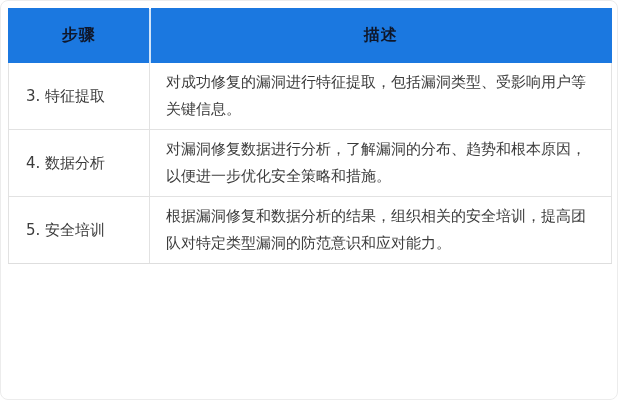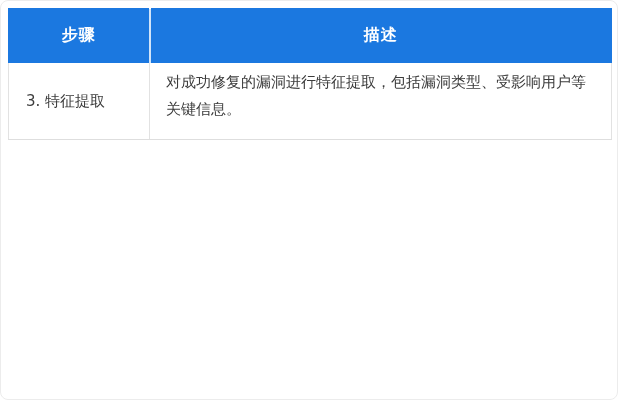--- a/index.html
+++ b/index.html
@@ -24,21 +24,21 @@
     top: 7px;
     width: 604px;
     border-collapse: collapse;
     table-layout: fixed;
   }
   .steps-table th, .steps-table td {
     box-sizing: border-box;
   }
   .steps-table thead th {
     background: #1b78e0;
-    color: #ffffff;
+    color: #0f172a;
     font-size: 16px;
     font-weight: bold;
     height: 54px;
     text-align: center;
     vertical-align: middle;
     border: 1px solid #1b78e0;
     letter-spacing: 1px;
   }
   .steps-table th.col-step {
     width: 141px;
@@ -50,21 +50,21 @@
     color: #3c3c3c;
     font-size: 15px;
     border: 1px solid #e2e2e2;
     background: #ffffff;
   }
   .steps-table td.step-cell {
     padding: 4px 6px 4px 17px;
     border-left-color: #e2e2e2;
   }
   .steps-table td.desc-cell {
-    padding: 6px 14px 16px 16px;
+    padding: 6px 14px 6px 16px;
     line-height: 27px;
     white-space: pre-line;
     border-right-color: #e2e2e2;
   }
   .steps-table tbody tr:last-child td {
     border-bottom-color: #dedede;
   }
 </style>
 </head>
 <body>
@@ -75,15 +75,23 @@
       <tr>
         <th class="col-step">步骤</th>
         <th class="col-desc">描述</th>
       </tr>
     </thead>
     <tbody>
       <tr>
         <td class="step-cell">3. 特征提取</td>
         <td class="desc-cell">对成功修复的漏洞进行特征提取，包括漏洞类型、受影响用户等关键信息。</td>
       </tr>
+      <tr>
+        <td class="step-cell">4. 数据分析</td>
+        <td class="desc-cell">对漏洞修复数据进行分析，了解漏洞的分布、趋势和根本原因，以便进一步优化安全策略和措施。</td>
+      </tr>
+      <tr>
+        <td class="step-cell">5. 安全培训</td>
+        <td class="desc-cell">根据漏洞修复和数据分析的结果，组织相关的安全培训，提高团队对特定类型漏洞的防范意识和应对能力。</td>
+      </tr>
     </tbody>
   </table>
 </div>
 
 </body></html>

